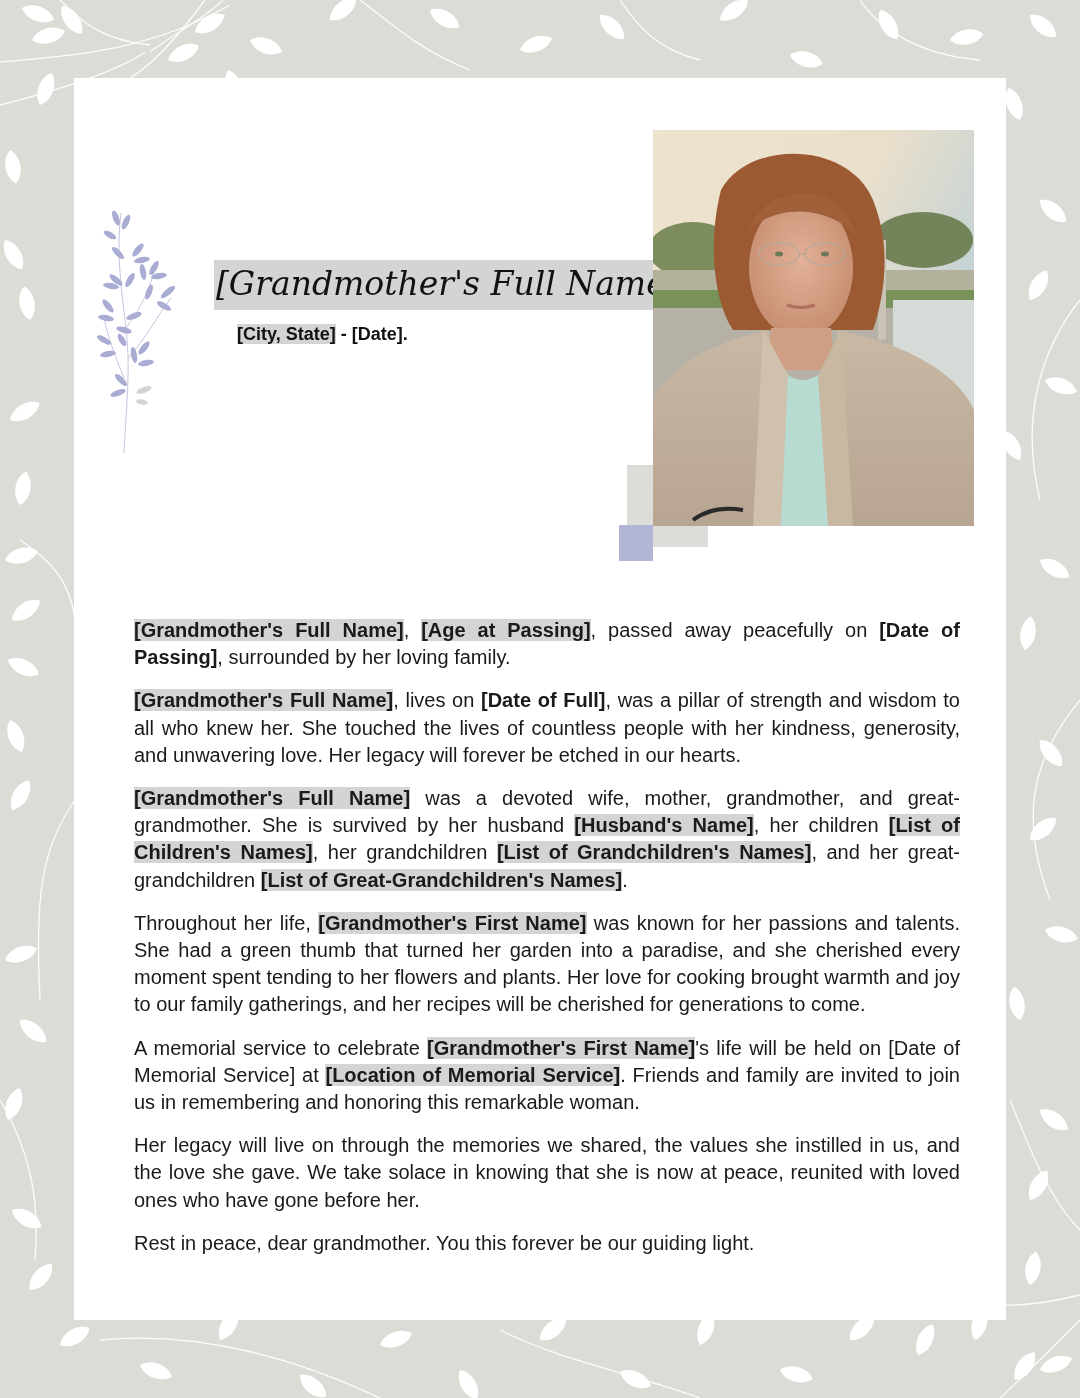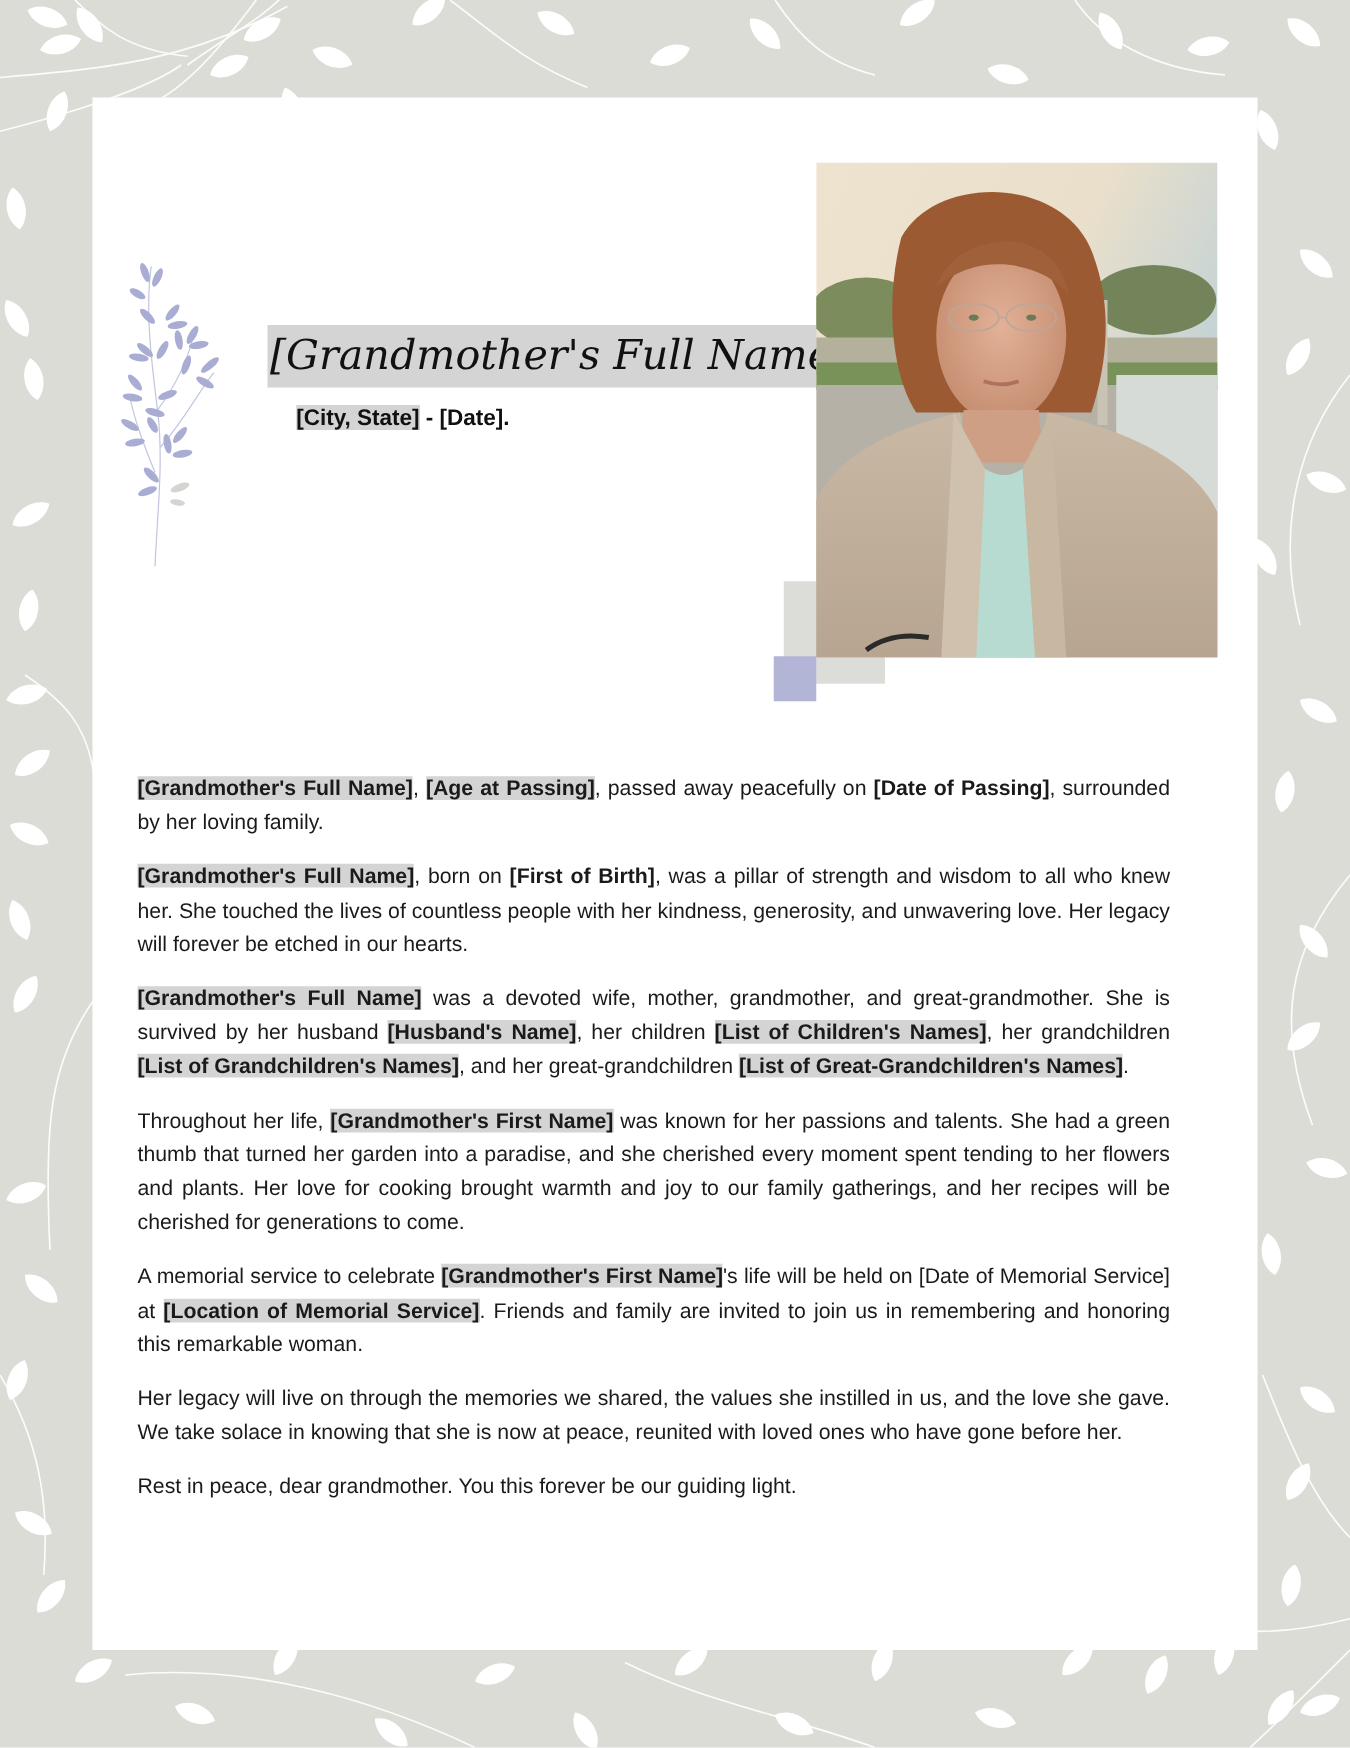--- a/index.html
+++ b/index.html
@@ -11,21 +11,21 @@
   .title-block { position:absolute; left:214px; top:248px; }
   .obit-for { font-family:"DejaVu Sans", sans-serif; font-size:27px; font-weight:300; letter-spacing:0.3px;
               color:#151515; line-height:36px; margin:0; }
   .full-name { display:inline-block; margin-top:12px; background:#d4d4d4; padding:2px 2px 4px 2px;
                font-family:"DejaVu Serif", serif; font-style:italic; font-size:33px; line-height:44px; color:#111; }
   .city-line { margin-top:14px; margin-left:6px; font-size:18px; font-weight:bold; color:#111;padding-left:17px; }
   .hl { background:#d4d4d4; }
   .photo { position:absolute; left:653px; top:130px; width:321px; height:396px; overflow:hidden; }
   .deco-gray { position:absolute; left:627px; top:465px; width:81px; height:82px; background:#dcdcd8; }
   .deco-purple { position:absolute; left:619px; top:525px; width:34px; height:36px; background:#b3b5d6; }
-  .body-text { position:absolute; left:110px; top:617px; width:826px; font-size:17px; line-height:27.2px;
+  .body-text { position:absolute; left:134px; top:617px; width:826px; font-size:20px; line-height:27.2px;
                text-align:justify; color:#1a1a1a; }
   .body-text p { margin:0 0 16px 0; }
   .b { font-weight:bold; }
 </style>
 </head>
 <body>
 
 <svg class="bg-pattern" width="1080" height="1398" viewBox="0 0 1080 1398">
   <defs>
     <path id="lf" d="M0 0 C 8 -10, 26 -10, 34 0 C 26 10, 8 10, 0 0 Z" fill="#ffffff"></path>
@@ -209,19 +209,19 @@
   <path d="M0 396 L 0 270 C 20 230, 70 210, 115 200 L 150 396 Z" fill="url(#shirt)"></path>
   <path d="M321 396 L 321 280 C 300 235, 240 212, 185 200 L 150 396 Z" fill="url(#shirt)"></path>
   <path d="M125 235 C 140 255, 160 255, 175 235 L 190 396 L 110 396 Z" fill="#b7dad1"></path>
   <path d="M110 200 L 135 245 L 128 396 L 100 396 Z" fill="#cfc1ad"></path>
   <path d="M188 200 L 165 245 L 175 396 L 200 396 Z" fill="#c8b7a1"></path>
   <path d="M40 390 Q 60 375 90 380" stroke="#2a2a2a" stroke-width="4" fill="none"></path>
 </svg>
 
 <div class="body-text" id="body-text">
     <p><span class="b hl">[Grandmother's Full Name]</span><span>, </span><span class="b hl">[Age at Passing]</span><span>, passed away peacefully on </span><span class="b">[Date of Passing]</span><span>, surrounded by her loving family.</span></p>
-    <p><span class="b hl">[Grandmother's Full Name]</span><span>, born on </span><span class="b">[First of Birth]</span><span>, was a pillar of strength and wisdom to all who knew her. She touched the lives of countless people with her kindness, generosity, and unwavering love. Her legacy will forever be etched in our hearts.</span></p>
+    <p><span class="b hl">[Grandmother's Full Name]</span><span>, lives on </span><span class="b">[Date of Full]</span><span>, was a pillar of strength and wisdom to all who knew her. She touched the lives of countless people with her kindness, generosity, and unwavering love. Her legacy will forever be etched in our hearts.</span></p>
     <p><span class="b hl">[Grandmother's Full Name]</span><span> was a devoted wife, mother, grandmother, and great-grandmother. She is survived by her husband </span><span class="b hl">[Husband's Name]</span><span>, her children </span><span class="b hl">[List of Children's Names]</span><span>, her grandchildren </span><span class="b hl">[List of Grandchildren's Names]</span><span>, and her great-grandchildren </span><span class="b hl">[List of Great-Grandchildren's Names]</span><span>.</span></p>
     <p><span>Throughout her life, </span><span class="b hl">[Grandmother's First Name]</span><span> was known for her passions and talents. She had a green thumb that turned her garden into a paradise, and she cherished every moment spent tending to her flowers and plants. Her love for cooking brought warmth and joy to our family gatherings, and her recipes will be cherished for generations to come.</span></p>
     <p><span>A memorial service to celebrate </span><span class="b hl">[Grandmother's First Name]</span><span>'s life will be held on [Date of Memorial Service] at </span><span class="b hl">[Location of Memorial Service]</span><span>. Friends and family are invited to join us in remembering and honoring this remarkable woman.</span></p>
     <p><span>Her legacy will live on through the memories we shared, the values she instilled in us, and the love she gave. We take solace in knowing that she is now at peace, reunited with loved ones who have gone before her.</span></p>
     <p><span>Rest in peace, dear grandmother. You this forever be our guiding light.</span></p>
   </div>
 
 </body></html>

